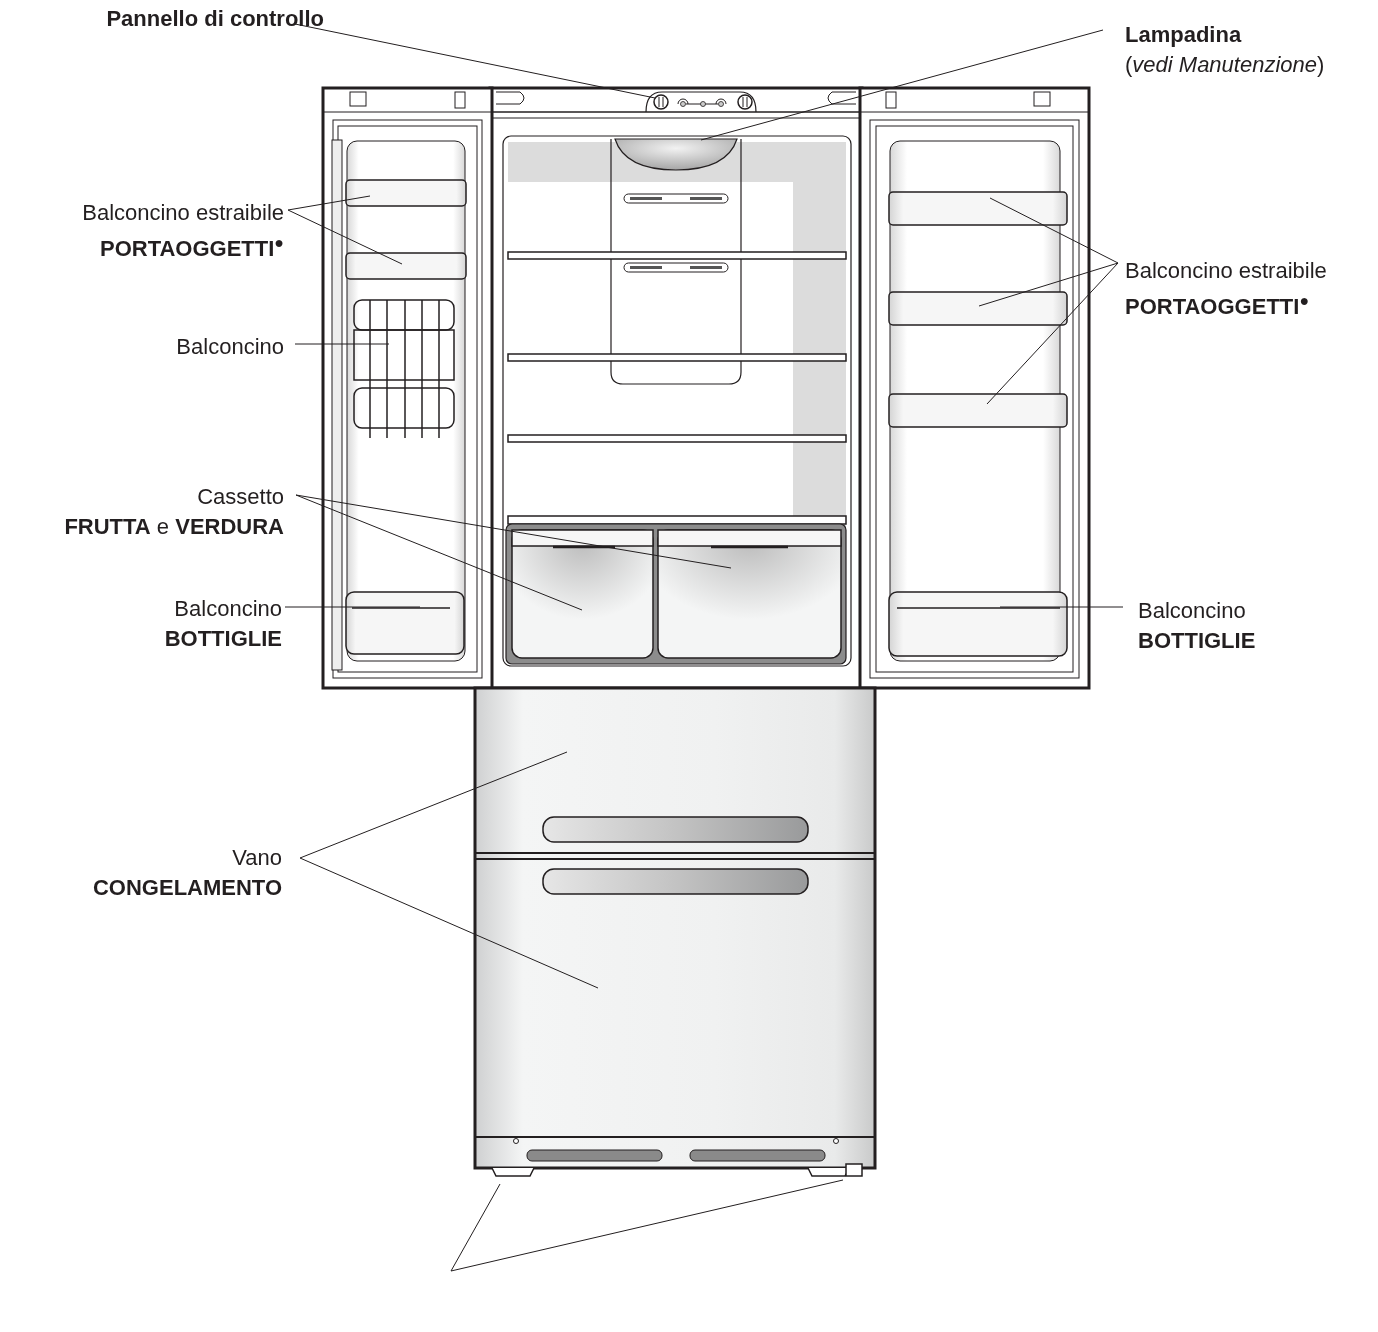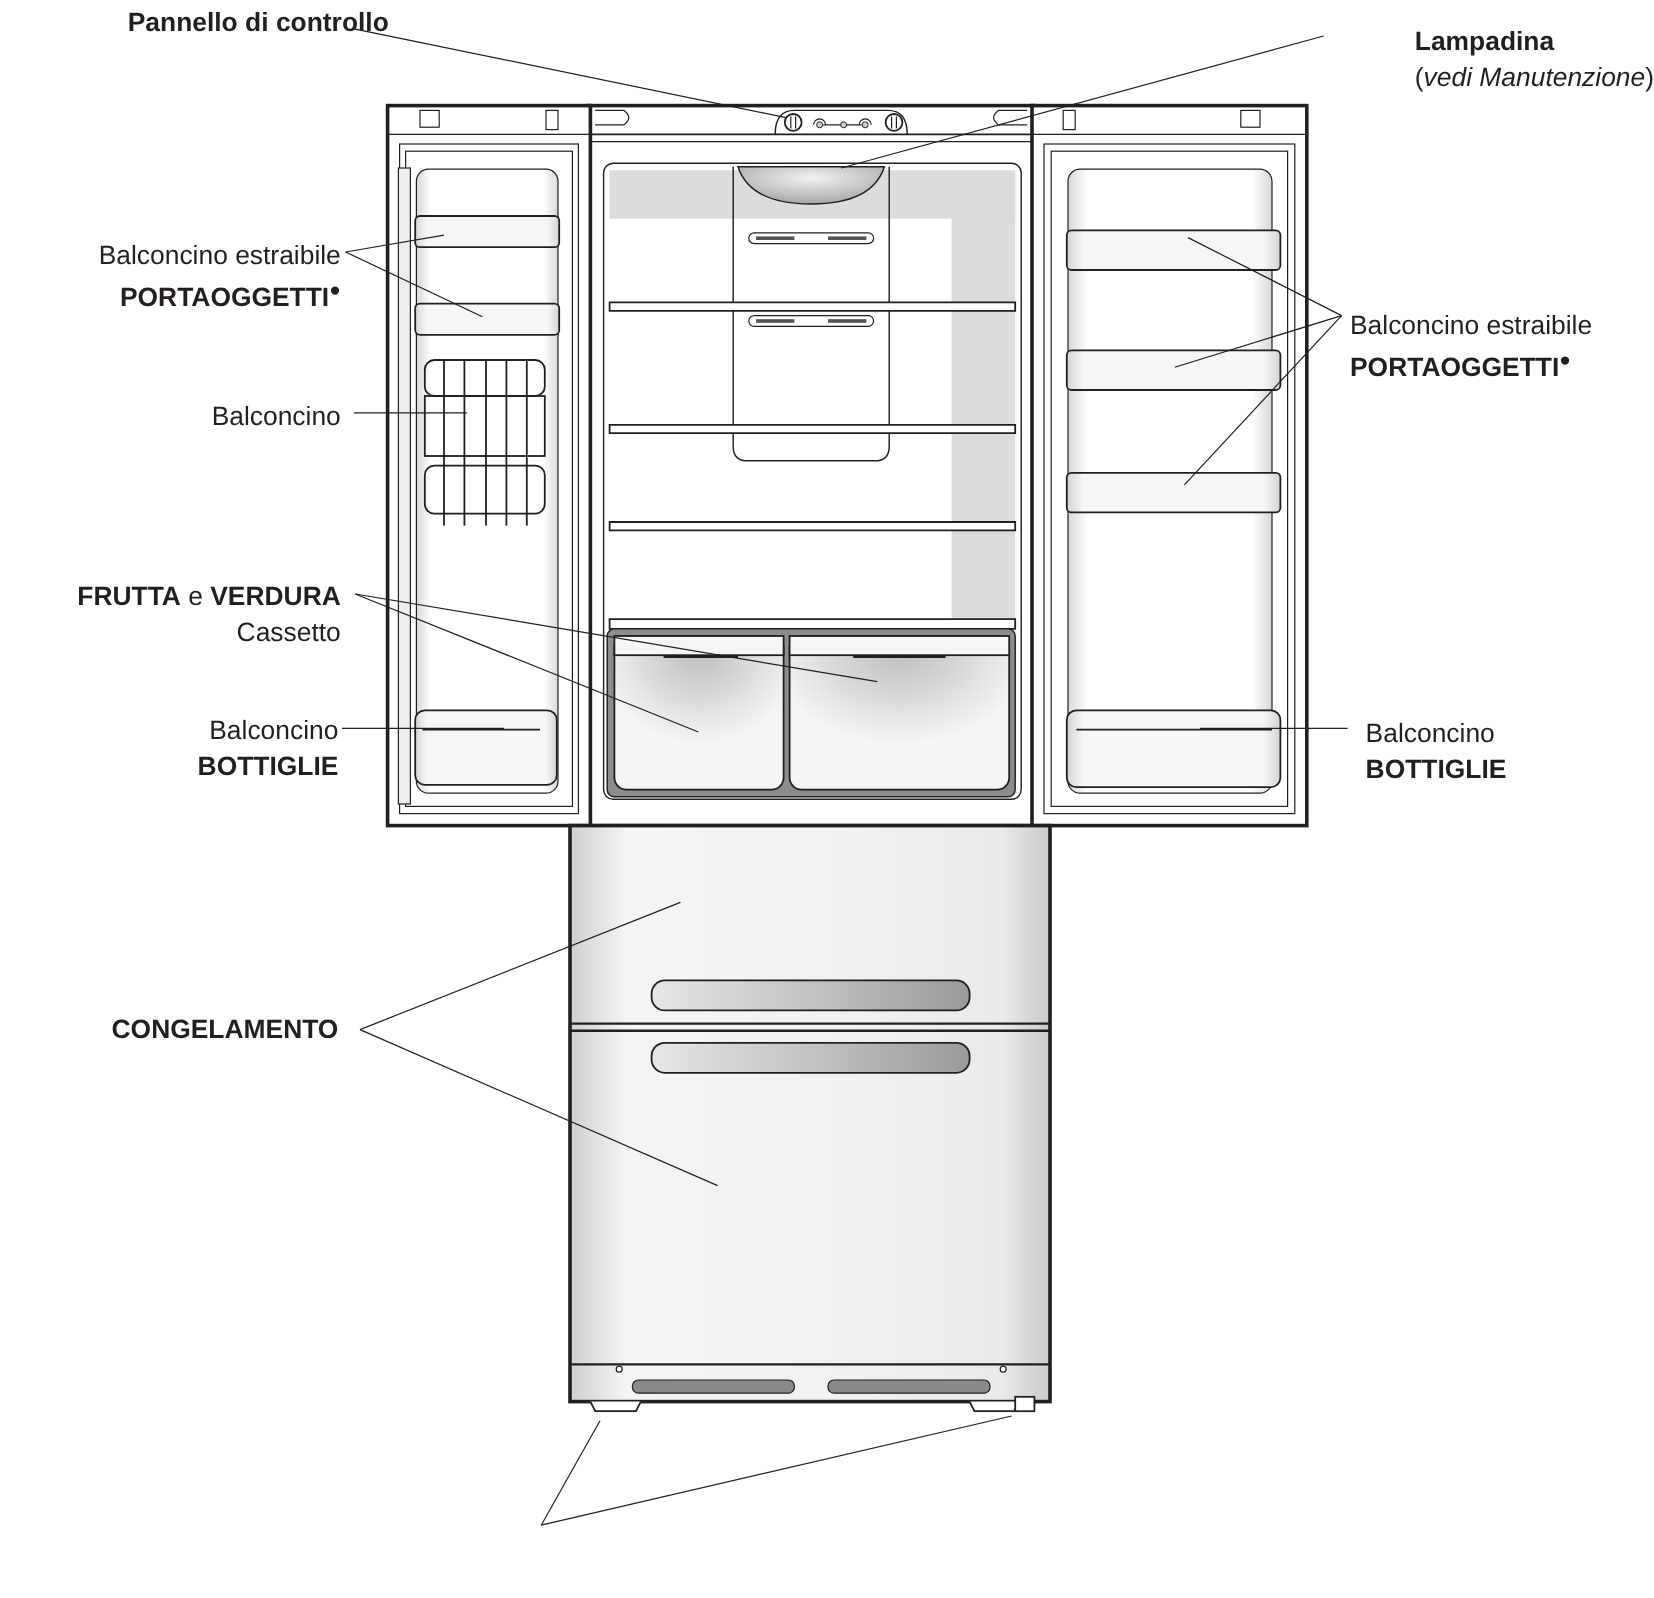--- a/index.html
+++ b/index.html
@@ -191,54 +191,55 @@
     <line x1="300" y1="858" x2="598" y2="988"></line>
     <line x1="451" y1="1271" x2="500" y2="1184"></line>
     <line x1="451" y1="1271" x2="843" y2="1180"></line>
   </g>
 </svg>
 
 <div class="label r" style="left:0; top:4px; width:284px;margin-left:40px;">
   <span class="line bold">Pannello di controllo</span>
 </div>
 
-<div class="label l" style="left:1179px; top:20px;">
+<div class="label l" style="left:1125px; top:20px;">
   <span class="line bold">Lampadina</span>
   <span class="line light">
     <span>(</span><span class="ital">vedi Manutenzione</span><span>)</span>
   </span>
 </div>
 
 <div class="label r" style="left:0; top:198px; width:284px;">
   <span class="line light">Balconcino estraibile</span>
   <span class="line bold"><span>PORTAOGGETTI</span><sup class="dot">●</sup></span>
 </div>
 
 <div class="label r" style="left:0; top:332px; width:284px;">
   <span class="line light">Balconcino</span>
 </div>
 
 <div class="label r" style="left:0; top:482px; width:284px;">
+  <span class="line light">Cassetto</span>
   <span class="line"><span class="bold">FRUTTA</span><span class="light" style="white-space:pre"> e </span><span class="bold">VERDURA</span></span>
-  <span class="line light">Cassetto</span>
 </div>
 
 <div class="label r" style="left:0; top:594px; width:282px;">
   <span class="line light">Balconcino</span>
   <span class="line bold">BOTTIGLIE</span>
 </div>
 
 <div class="label l" style="left:1125px; top:256px;">
   <span class="line light">Balconcino estraibile</span>
   <span class="line bold"><span>PORTAOGGETTI</span><sup class="dot">●</sup></span>
 </div>
 
 <div class="label l" style="left:1138px; top:596px;">
   <span class="line light">Balconcino</span>
   <span class="line bold">BOTTIGLIE</span>
 </div>
 
 <div class="label r" style="left:0; top:843px; width:282px;">
+  <span class="line light">Vano</span>
   <span class="line bold">CONGELAMENTO</span>
 </div>
 
 <div class="label r" style="left:0; top:1256px; width:437px;">
 </div>
 
 </body></html>

